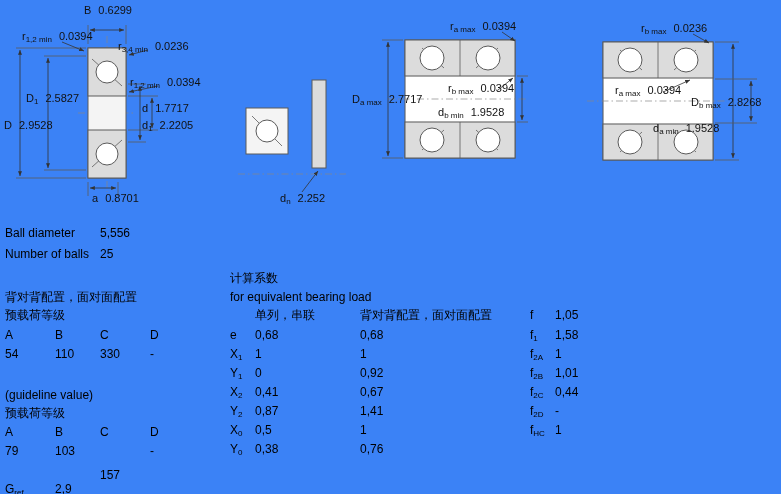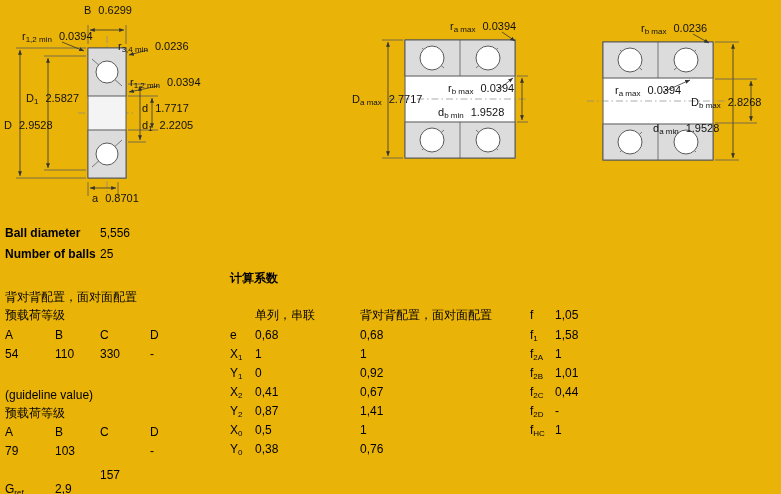--- a/index.html
+++ b/index.html
@@ -1,20 +1,20 @@
 <!DOCTYPE html>
 <html><head>
 <meta charset="utf-8">
 <style>
   *{margin:0;padding:0;box-sizing:border-box}
   html,body{background:#fff}
   body{font-family:"Liberation Sans",sans-serif;color:#000}
-  .page{position:relative;width:781px;height:494px;background:#eab308;overflow:hidden;font-size:12px}
+  .page{position:relative;width:781px;height:494px;background:#3b82f6;overflow:hidden;font-size:12px}
   .abs{position:absolute;white-space:nowrap;line-height:1.2}
-  .b{font-weight:bold}
+  .b{font-weight:normal}
   .diag{position:absolute}
   .dim{position:absolute;font-size:11px;white-space:nowrap;color:#111}
   .dim sub{font-size:8px;vertical-align:-0.25em}
   .dim .val{margin-left:7px}
   sub{font-size:8px;vertical-align:-0.25em}
   svg{display:block}
   .part{fill:#f4f4f4;stroke:#5a5a5a;stroke-width:1}
   .ring{fill:#dcdcdc;stroke:#5a5a5a;stroke-width:1}
   .ball{fill:#fff;stroke:#5a5a5a;stroke-width:1}
   .ln{stroke:#5a5a5a;stroke-width:0.8;fill:none}
@@ -85,20 +85,31 @@
     <div class="dim" style="left:22px;top:30px"><span>r</span><sub>1,2 min</sub><span class="val">0.0394</span></div>
     <div class="dim" style="left:118px;top:40px"><span>r</span><sub>3,4 min</sub><span class="val">0.0236</span></div>
     <div class="dim" style="left:130px;top:76px"><span>r</span><sub>1,2 min</sub><span class="val">0.0394</span></div>
     <div class="dim" style="left:26px;top:92px"><span>D</span><sub>1</sub><span class="val">2.5827</span></div>
     <div class="dim" style="left:142px;top:102px"><span>d</span><sub></sub><span class="val">1.7717</span></div>
     <div class="dim" style="left:142px;top:119px"><span>d</span><sub>1</sub><span class="val">2.2205</span></div>
     <div class="dim" style="left:4px;top:119px"><span>D</span><sub></sub><span class="val">2.9528</span></div>
     <div class="dim" style="left:92px;top:192px"><span>a</span><sub></sub><span class="val">0.8701</span></div>
   </div>
 
+  <div class="diag" style="left:238px;top:78px;width:112px;height:132px">
+    <svg width="112" height="132" viewBox="0 0 112 132">
+      <rect class="part" x="8" y="30" width="42" height="46"></rect>
+      <line class="ln" x1="14" y1="38" x2="44" y2="68"></line>
+      <circle class="ball" cx="29" cy="53" r="11"></circle>
+      <rect class="ring" x="74" y="2" width="14" height="88"></rect>
+      <line class="cl" x1="0" y1="96" x2="108" y2="96"></line>
+      <line class="dml" x1="64" y1="114" x2="80" y2="93" marker-end="url(#arE)"></line>
+    </svg>
+    <div class="dim" style="left:42px;top:114px"><span>d</span><sub>n</sub><span class="val">2.252</span></div>
+  </div>
 
   <div class="diag" style="left:350px;top:18px;width:186px;height:186px">
     <svg width="186" height="186" viewBox="0 0 186 186">
       <rect class="part" x="55" y="22" width="110" height="118"></rect>
       <rect class="ring" x="55" y="22" width="110" height="36"></rect>
       <rect class="ring" x="55" y="104" width="110" height="36"></rect>
       <rect class="bore" x="56" y="59" width="108" height="44"></rect>
       <g>
         <line class="ln" x1="110" y1="22" x2="110" y2="58"></line>
         <line class="ln" x1="110" y1="104" x2="110" y2="140"></line>
@@ -193,20 +204,21 @@
   <div class="abs" style="left:150px;top:425px">D</div>
   <div class="abs" style="left:5px;top:444px">79</div>
   <div class="abs" style="left:55px;top:444px">103</div>
   <div class="abs" style="left:100px;top:468px">157</div>
   <div class="abs" style="left:150px;top:444px">-</div>
 
   <div class="abs" style="left:5px;top:482px"><span>G</span><sub>ref</sub></div>
   <div class="abs" style="left:55px;top:482px">2,9</div>
 
   <div class="abs b" style="left:230px;top:271px">计算系数</div>
+  <div class="abs b" style="left:230px;top:290px">for equivalent bearing load</div>
   <div class="abs" style="left:255px;top:308px">单列，串联</div>
   <div class="abs" style="left:360px;top:308px">背对背配置，面对面配置</div>
 
   <div class="abs" style="left:230px;top:328px"><span>e</span><sub></sub></div>
   <div class="abs" style="left:255px;top:328px">0,68</div>
   <div class="abs" style="left:360px;top:328px">0,68</div>
 
   <div class="abs" style="left:230px;top:347px"><span>X</span><sub>1</sub></div>
   <div class="abs" style="left:255px;top:347px">1</div>
   <div class="abs" style="left:360px;top:347px">1</div>

